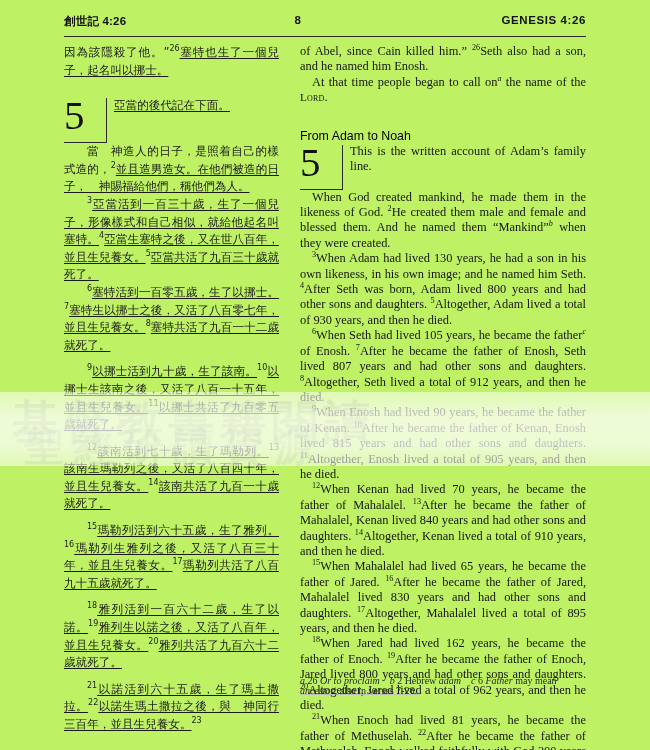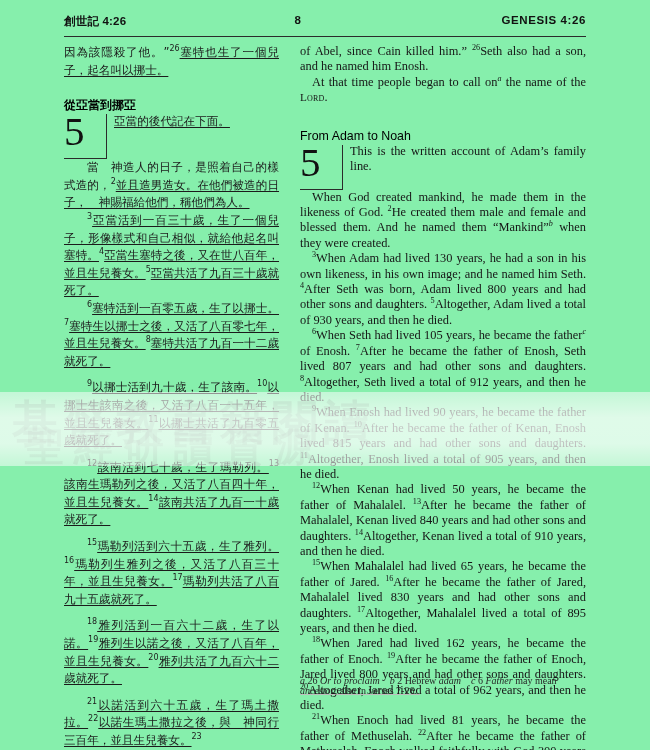--- a/index.html
+++ b/index.html
@@ -4,21 +4,21 @@
 <style>
   html, body {
     margin: 0;
     padding: 0;
     background: #ffffff;
   }
   #page {
     position: relative;
     width: 650px;
     height: 750px;
-    background: #86efac;
+    background: #bef264;
     overflow: hidden;
     font-family: "Liberation Serif", "DejaVu Serif", serif;
     color: #1a1a1a;
   }
 
   
   #running-head {
     position: absolute;
     left: 64px;
     top: 14px;
@@ -231,21 +231,20 @@
   </div>
   <div id="head-rule"></div>
 
   <div class="column zh" id="col-zh">
 
     <p><span>因為該隱殺了他。”</span><span class="vz">26</span><span class="nm">塞特也生了一個兒子，起名叫以挪士。</span></p>
 
     <div class="zh-gap"></div>
     <div class="zh-gap"></div>
 
-    <p class="zh-head">從亞當到挪亞</p>
 
     <div class="dropcap-row">
       <div class="dropcap">5</div>
       <div class="dropcap-rule-v"></div>
       <div class="dropcap-rule-h"></div>
       <div class="dropcap-text"><span class="nm">亞當的後代記在下面。</span></div>
     </div>
 
     <p class="indent2"><span>當　神造人的日子，是照着自己的樣式造的，</span><span class="vz">2</span><span class="nm">並且造男造女。在他們被造的日子，　神賜福給他們，稱他們為人。</span></p>
 
@@ -293,21 +292,21 @@
     </div>
 
     <p class="pind"><span>When God created mankind, he made them in the likeness of God. </span><span class="v">2</span><span>He created them male and female and blessed them. And he named them “Mankind”</span><span class="fn">b</span><span> when they were created.</span></p>
 
     <p class="pind"><span class="v">3</span><span>When Adam had lived 130 years, he had a son in his own likeness, in his own image; and he named him Seth. </span><span class="v">4</span><span>After Seth was born, Adam lived 800 years and had other sons and daughters. </span><span class="v">5</span><span>Altogether, Adam lived a total of 930 years, and then he died.</span></p>
 
     <p class="pind"><span class="v">6</span><span>When Seth had lived 105 years, he became the father</span><span class="fn">c</span><span> of Enosh. </span><span class="v">7</span><span>After he became the father of Enosh, Seth lived 807 years and had other sons and daughters. </span><span class="v">8</span><span>Altogether, Seth lived a total of 912 years, and then he died.</span></p>
 
     <p class="pind"><span class="v">9</span><span>When Enosh had lived 90 years, he became the father of Kenan. </span><span class="v">10</span><span>After he became the father of Kenan, Enosh lived 815 years and had other sons and daughters. </span><span class="v">11</span><span>Altogether, Enosh lived a total of 905 years, and then he died.</span></p>
 
-    <p class="pind"><span class="v">12</span><span>When Kenan had lived 50 years, he became the father of Mahalalel. </span><span class="v">13</span><span>After he became the father of Mahalalel, Kenan lived 840 years and had other sons and daughters. </span><span class="v">14</span><span>Altogether, Kenan lived a total of 910 years, and then he died.</span></p>
+    <p class="pind"><span class="v">12</span><span>When Kenan had lived 70 years, he became the father of Mahalalel. </span><span class="v">13</span><span>After he became the father of Mahalalel, Kenan lived 840 years and had other sons and daughters. </span><span class="v">14</span><span>Altogether, Kenan lived a total of 910 years, and then he died.</span></p>
 
     <p class="pind"><span class="v">15</span><span>When Mahalalel had lived 65 years, he became the father of Jared. </span><span class="v">16</span><span>After he became the father of Jared, Mahalalel lived 830 years and had other sons and daughters. </span><span class="v">17</span><span>Altogether, Mahalalel lived a total of 895 years, and then he died.</span></p>
 
     <p class="pind"><span class="v">18</span><span>When Jared had lived 162 years, he became the father of Enoch. </span><span class="v">19</span><span>After he became the father of Enoch, Jared lived 800 years and had other sons and daughters. </span><span class="v">20</span><span>Altogether, Jared lived a total of 962 years, and then he died.</span></p>
 
     <p class="pind"><span class="v">21</span><span>When Enoch had lived 81 years, he became the father of Methuselah. </span><span class="v">22</span><span>After he became the father of Methuselah, Enoch walked faithfully with God 300 years and had other sons and daughters. </span></p>
 
   </div>
 
   <div id="footnote-rule"></div>

